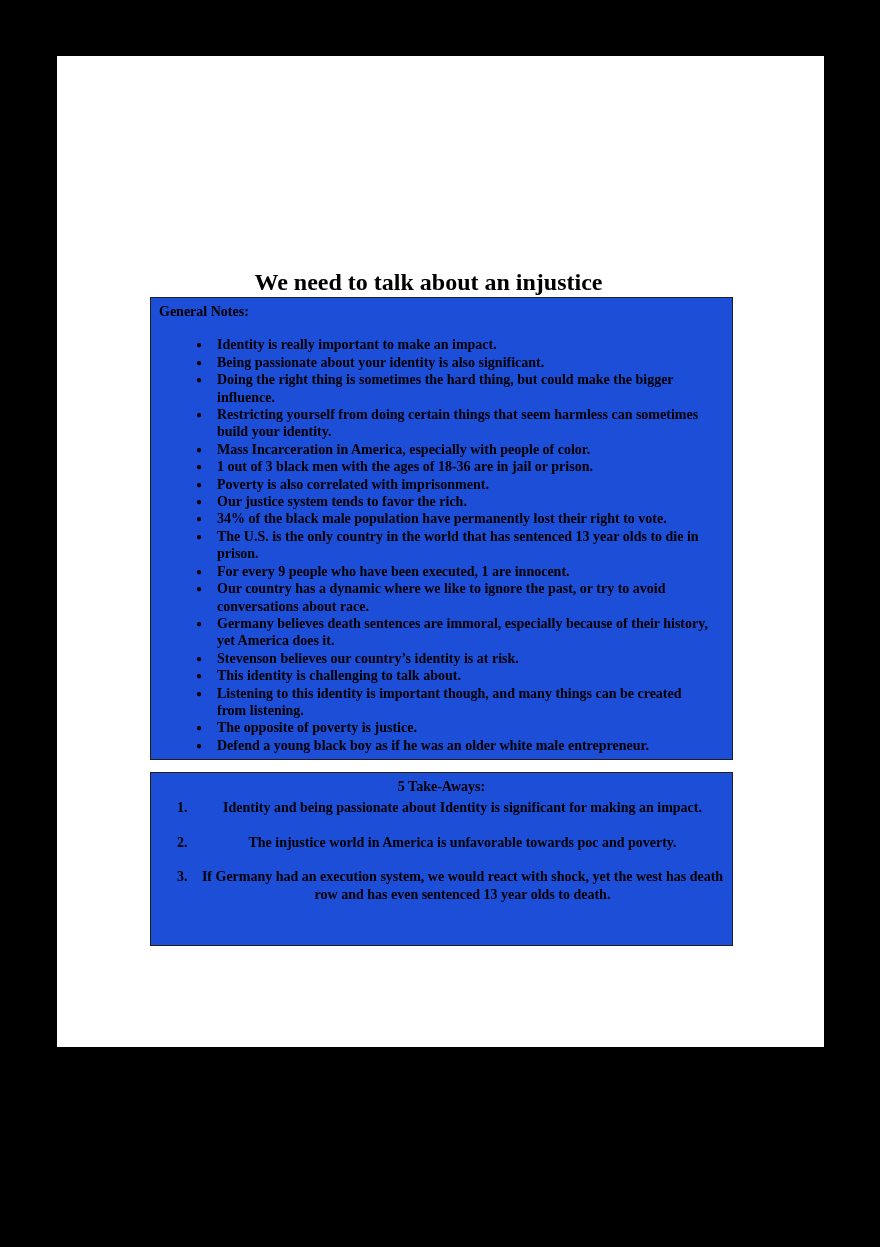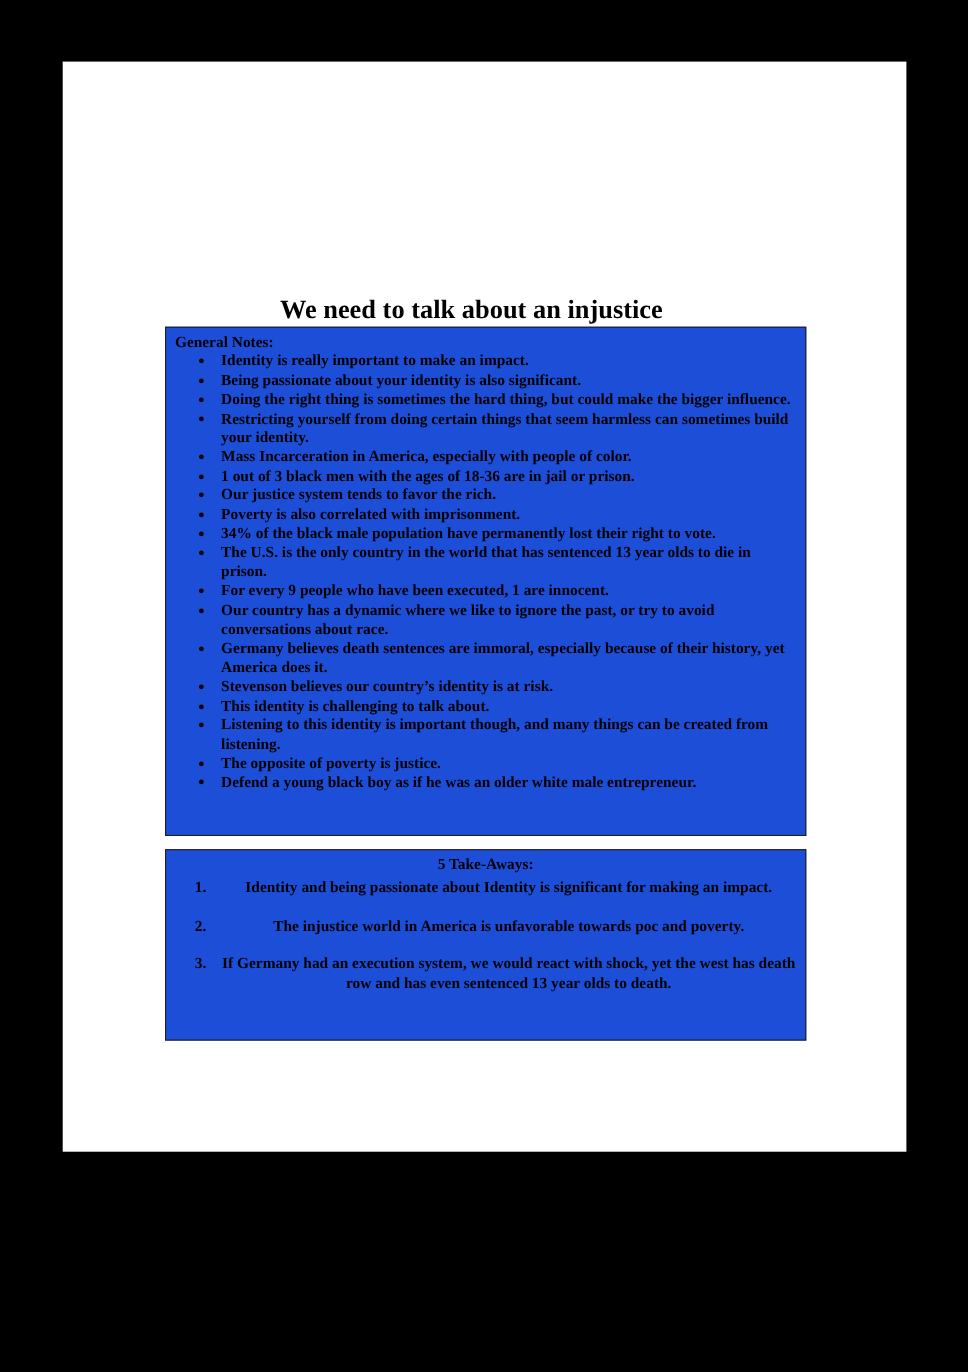--- a/index.html
+++ b/index.html
@@ -36,21 +36,21 @@
     border: 1.5px solid #1f1f1f;
     background: #1d4ed8;
     padding: 5px 8px;
     font-size: 14px;
     font-weight: bold;
     line-height: 17.4px;
   }
   .box-notes { top: 241px; height: 463px; }
   .box-takeaways { top: 716px; height: 174px; text-align: center; }
   .box-heading { font-weight: bold; }
-  ul.notes-list { list-style: none; margin: 0; padding: 0; }
+  ul.notes-list { list-style: none; margin: 16px; padding: 0; }
   ul.notes-list li { position: relative; padding-left: 42px; }
   ul.notes-list li::before {
     content: "\25CF";
     position: absolute;
     left: 21px; top: 0;
     font-size: 10px;
     line-height: 17.4px;
   }
   ol.takeaways-list { list-style: none; margin: 4px 0 0 0; padding: 0; }
   ol.takeaways-list li { position: relative; padding-left: 42px; margin-bottom: 17px; }
@@ -66,22 +66,22 @@
 
   <section class="box box-notes">
     <div class="box-heading">General Notes:</div>
     <ul class="notes-list">
       <li>Identity is really important to make an impact.</li>
       <li>Being passionate about your identity is also significant.</li>
       <li>Doing the right thing is sometimes the hard thing, but could make the bigger influence.</li>
       <li>Restricting yourself from doing certain things that seem harmless can sometimes build your identity.</li>
       <li>Mass Incarceration in America, especially with people of color.</li>
       <li>1 out of 3 black men with the ages of 18-36 are in jail or prison.</li>
+      <li>Poverty is also correlated with imprisonment.</li>
       <li>Our justice system tends to favor the rich.</li>
-      <li>Poverty is also correlated with imprisonment.</li>
       <li>34% of the black male population have permanently lost their right to vote.</li>
       <li>The U.S. is the only country in the world that has sentenced 13 year olds to die in prison.</li>
       <li>For every 9 people who have been executed, 1 are innocent.</li>
       <li>Our country has a dynamic where we like to ignore the past, or try to avoid conversations about race.</li>
       <li>Germany believes death sentences are immoral, especially because of their history, yet America does it.</li>
       <li>Stevenson believes our country’s identity is at risk.</li>
       <li>This identity is challenging to talk about.</li>
       <li>Listening to this identity is important though, and many things can be created from listening.</li>
       <li>The opposite of poverty is justice.</li>
       <li>Defend a young black boy as if he was an older white male entrepreneur.</li>

